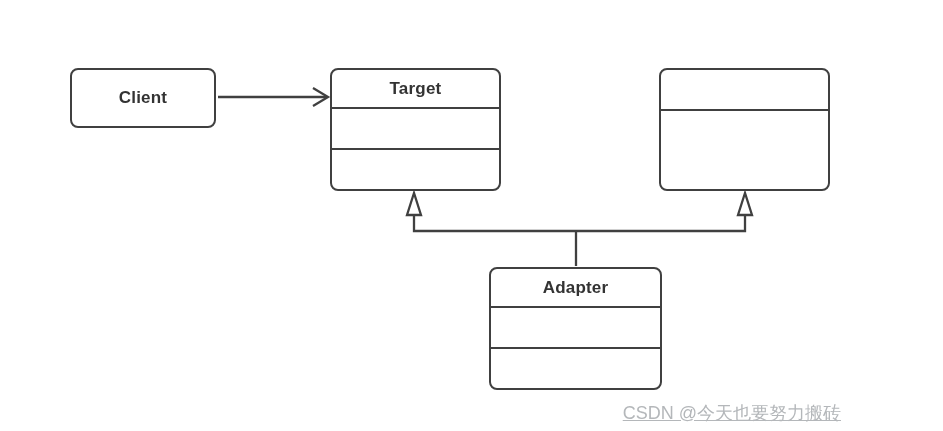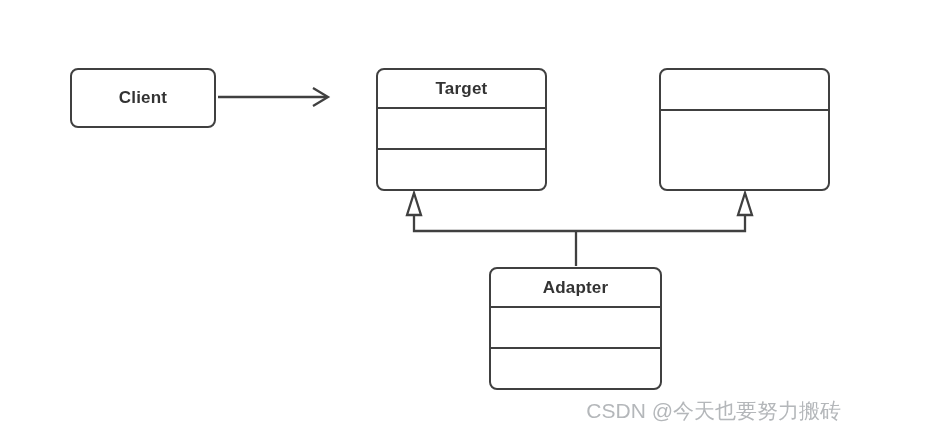--- a/index.html
+++ b/index.html
@@ -39,30 +39,31 @@
   .uml-class.three .uml-title{border-bottom:2.5px solid var(--border-color);}
   .uml-compartment{box-sizing:border-box;}
   .uml-compartment.attrs{
     flex:0 0 41px;
     border-bottom:2.5px solid var(--border-color);
   }
   .uml-compartment.ops{flex:1;}
   .uml-class.simple{align-items:center;justify-content:center;}
   .uml-class.simple .uml-title{flex:1;}
   #class-client{left:70px;top:68px;width:146px;height:60px;}
-  #class-target{left:330px;top:68px;width:171px;height:123px;margin-left:46px;}
+  #class-target{left:330px;top:68px;width:171px;height:123px;}
   #class-adaptee{left:659px;top:68px;width:171px;height:123px;}
   #class-adapter{left:489px;top:267px;width:173px;height:123px;text-align:center;}
   .watermark{
     position:absolute;
     right:6px;bottom:6px;
-    font-size:21px;
+    font-size:18px;
     color:var(--watermark-color);
     text-shadow:1px 1px 0 #ffffff;
     white-space:nowrap;
+    text-decoration:underline;
   }
 </style>
 </head>
 <body>
 
 <div class="canvas">
 
   <svg class="connector-layer" width="943" height="431" viewBox="0 0 943 431" fill="none" stroke="#404040" stroke-width="2.3">
 
     <g>

